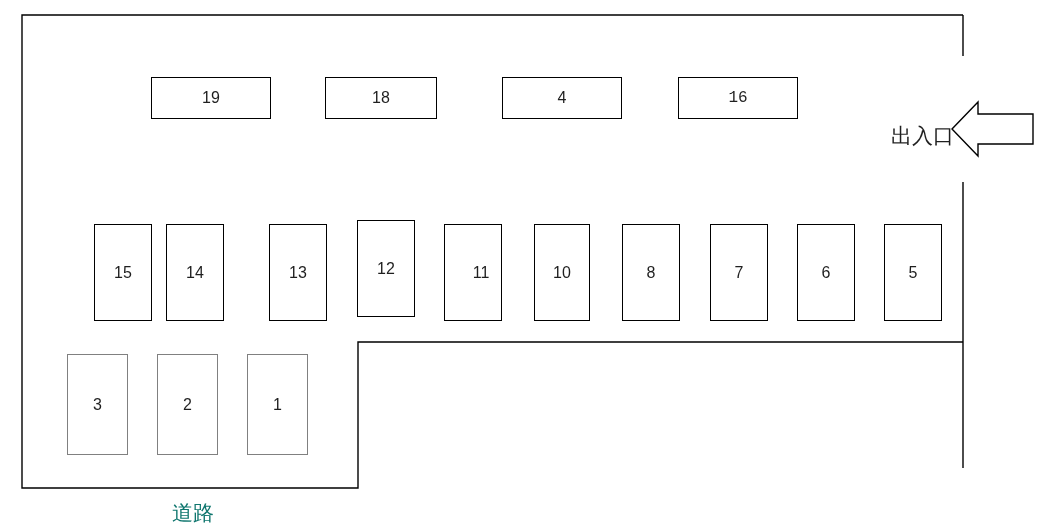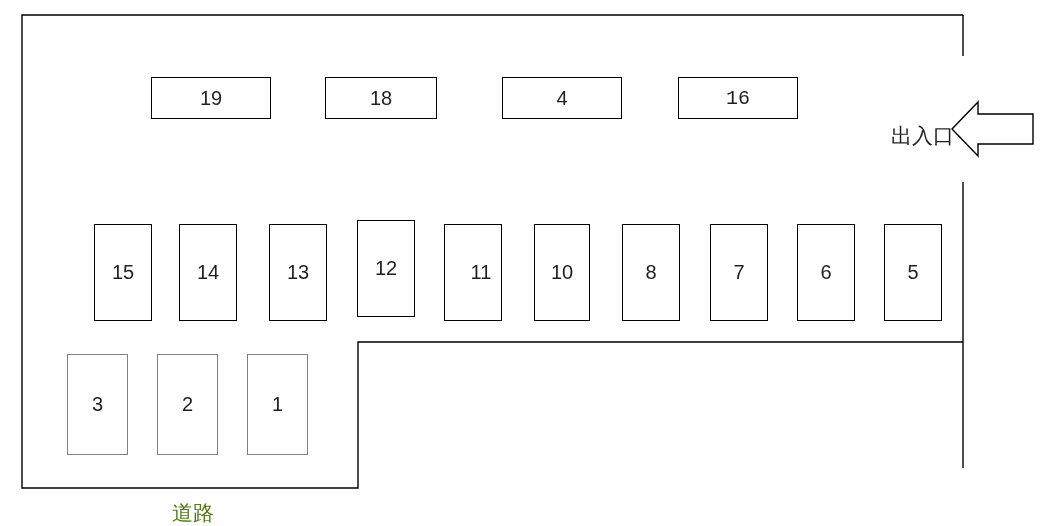--- a/index.html
+++ b/index.html
@@ -23,21 +23,21 @@
     height: 526px;
   }
   .space {
     position: absolute;
     box-sizing: border-box;
     border-style: solid;
     background: #ffffff;
     display: flex;
     align-items: center;
     justify-content: center;
-    font-size: 20px;
+    font-size: 16px;
     color: #1f1f1f;
   }
   .jp-label {
     position: absolute;
     font-size: 21px;
     color: #1f1f1f;
     white-space: nowrap;
   }
   #entrance-label {
     left: 891px;
@@ -73,21 +73,21 @@
       </div>
       <div class="space" style="left: 502px; top: 77px; width: 120px; height: 42px; border-color: rgb(0, 0, 0); border-width: 1px;">
         <span>4</span>
       </div>
       <div class="space" style="left: 678px; top: 77px; width: 120px; height: 42px; border-color: rgb(0, 0, 0); border-width: 1px; font-family: Liberation Mono, monospace;">
         <span>16</span>
       </div>
       <div class="space" style="left: 94px; top: 224px; width: 58px; height: 97px; border-color: rgb(0, 0, 0); border-width: 1px;">
         <span>15</span>
       </div>
-      <div class="space" style="left: 179px; top: 224px; width: 58px; height: 97px; border-color: rgb(0, 0, 0); border-width: 1px;">
+      <div class="space" style="left: 166px; top: 224px; width: 58px; height: 97px; border-color: rgb(0, 0, 0); border-width: 1px;">
         <span>14</span>
       </div>
       <div class="space" style="left: 269px; top: 224px; width: 58px; height: 97px; border-color: rgb(0, 0, 0); border-width: 1px;">
         <span>13</span>
       </div>
       <div class="space" style="left: 357px; top: 220px; width: 58px; height: 97px; border-color: rgb(0, 0, 0); border-width: 1px;">
         <span>12</span>
       </div>
       <div class="space" style="left: 444px; top: 224px; width: 58px; height: 97px; border-color: rgb(0, 0, 0); border-width: 1px; padding-left: 16px;">
         <span>11</span>
@@ -113,15 +113,15 @@
       <div class="space" style="left: 157px; top: 354px; width: 61px; height: 101px; border-color: rgb(128, 128, 128); border-width: 1.5px;">
         <span>2</span>
       </div>
       <div class="space" style="left: 247px; top: 354px; width: 61px; height: 101px; border-color: rgb(128, 128, 128); border-width: 1.5px;">
         <span>1</span>
       </div>
     </div>
 
   <div class="jp-label" id="entrance-label" style="color: rgb(31, 31, 31);">出入口</div>
 
-  <div class="jp-label" id="road-label" style="color: #4d7c0f;">道路</div>
+  <div class="jp-label" id="road-label" style="color: #0f766e;">道路</div>
 
 </div>
 
 </body></html>

